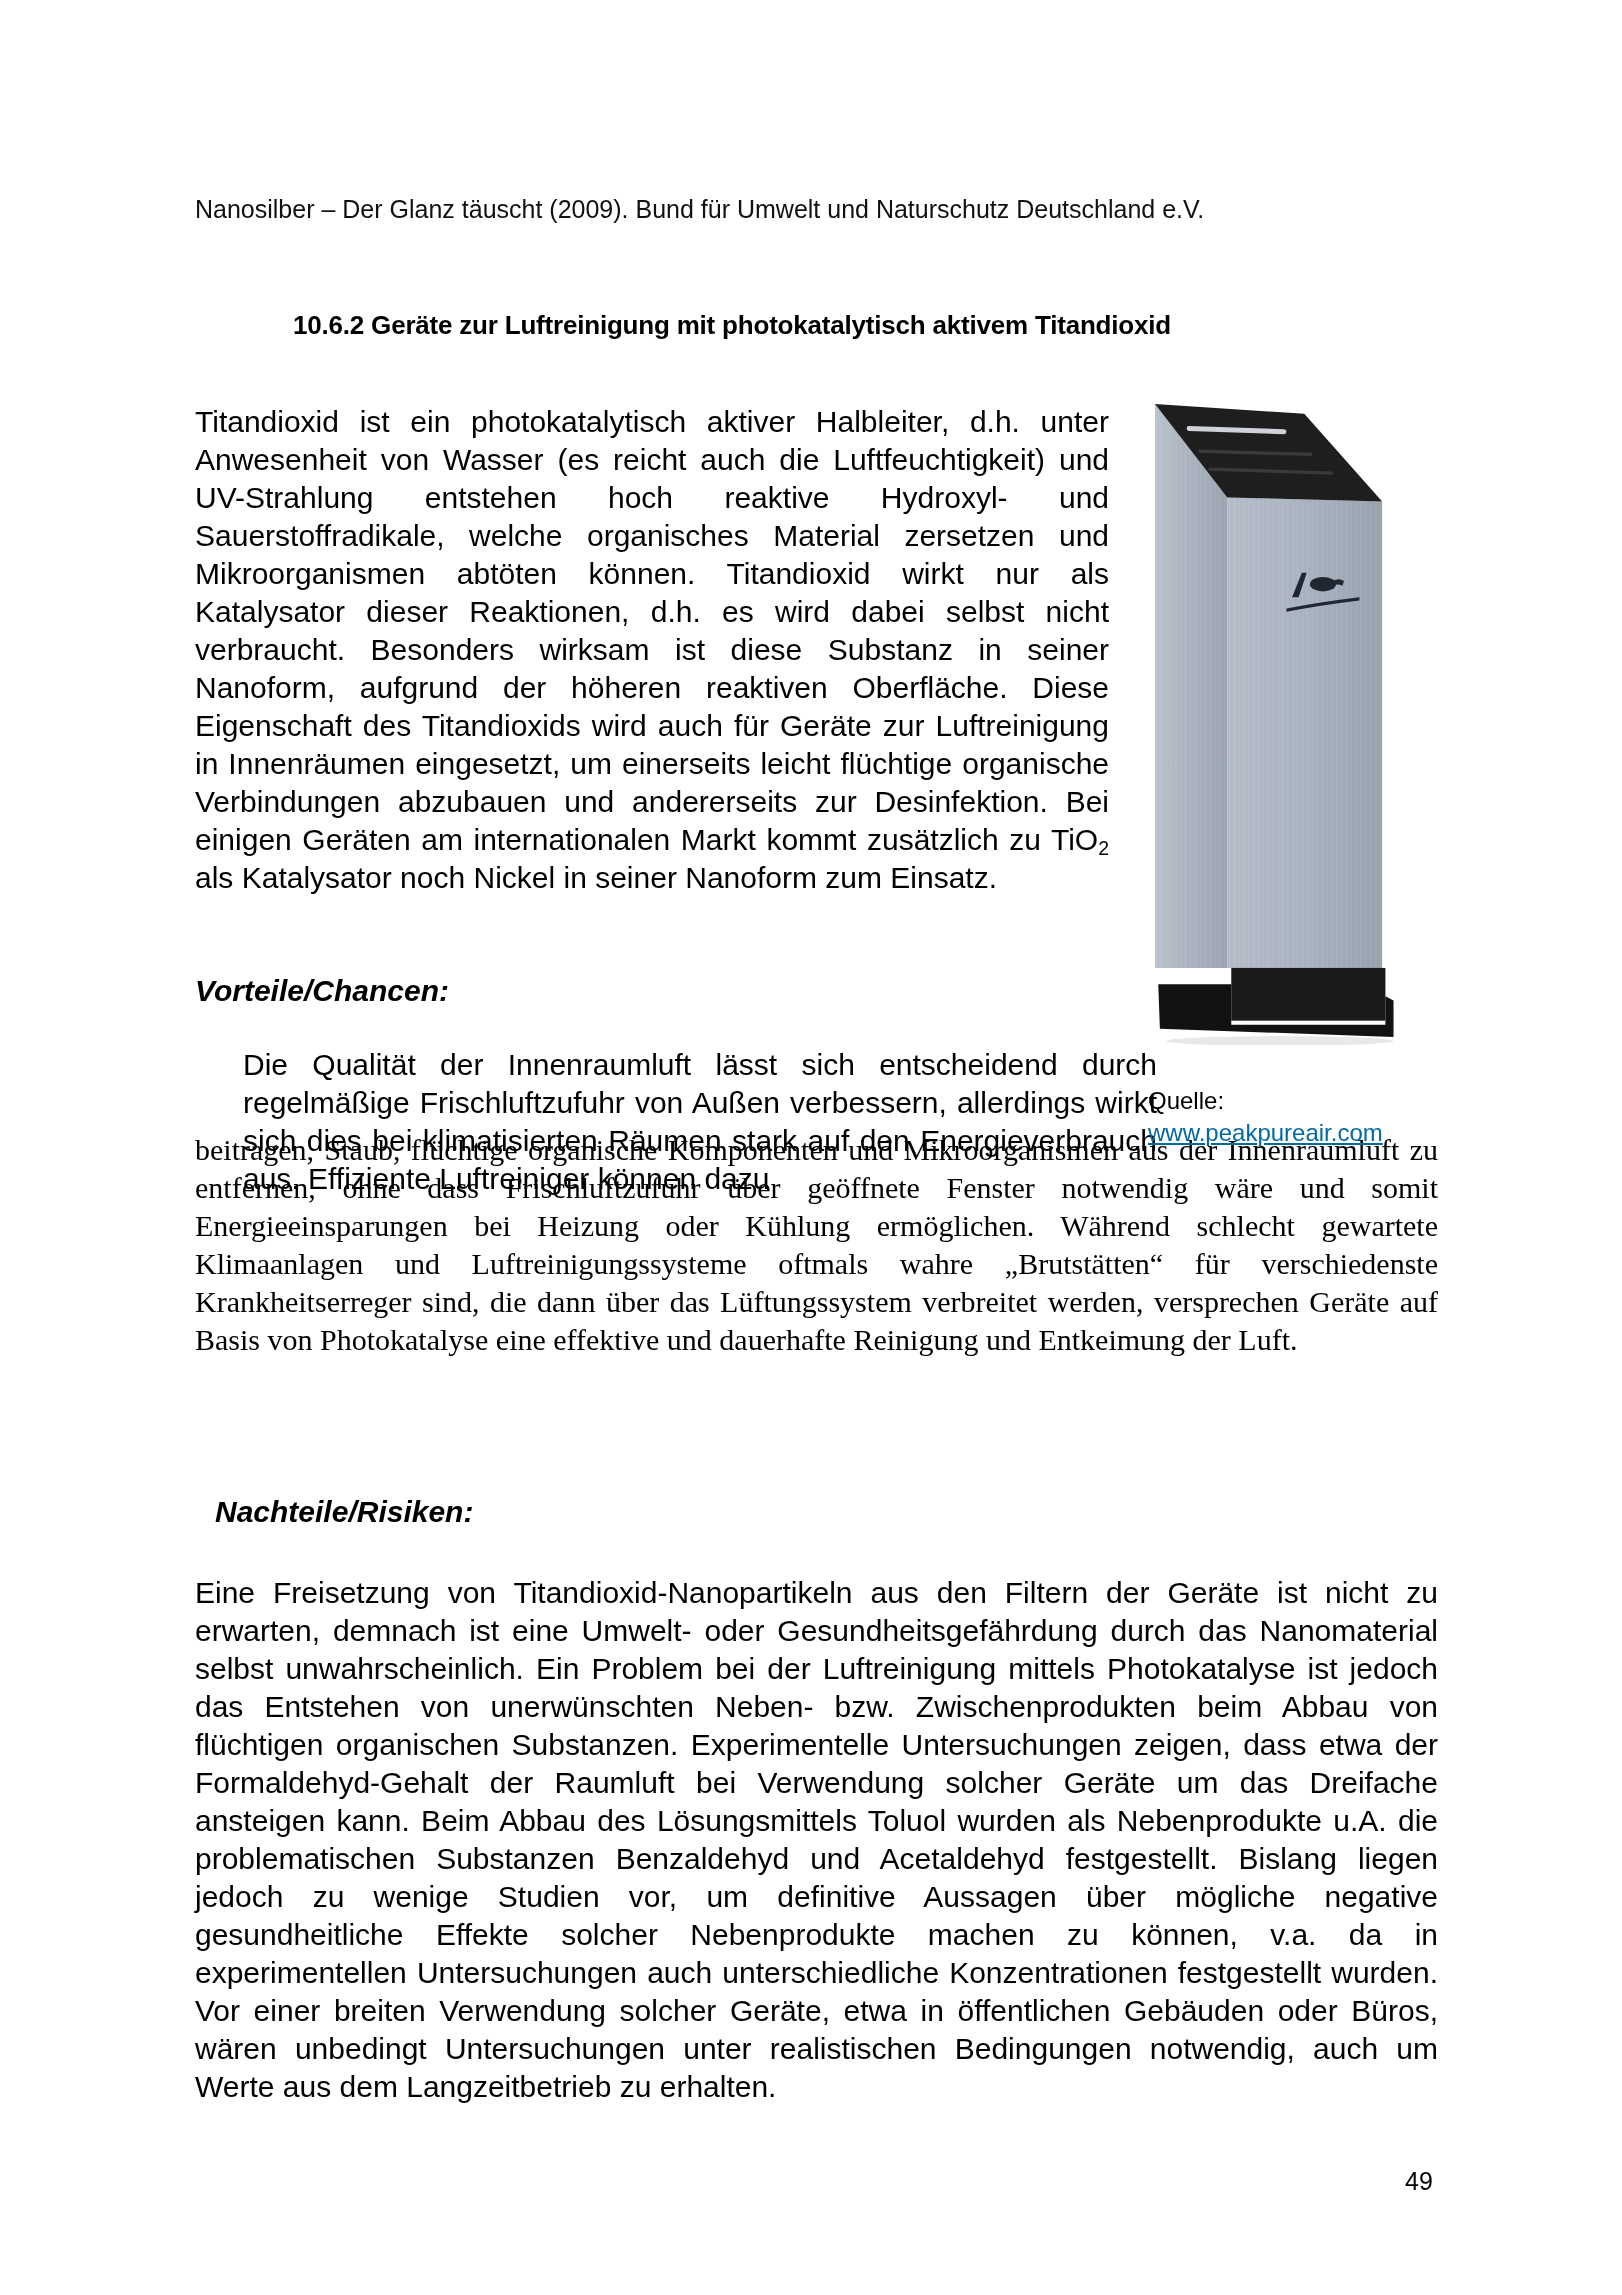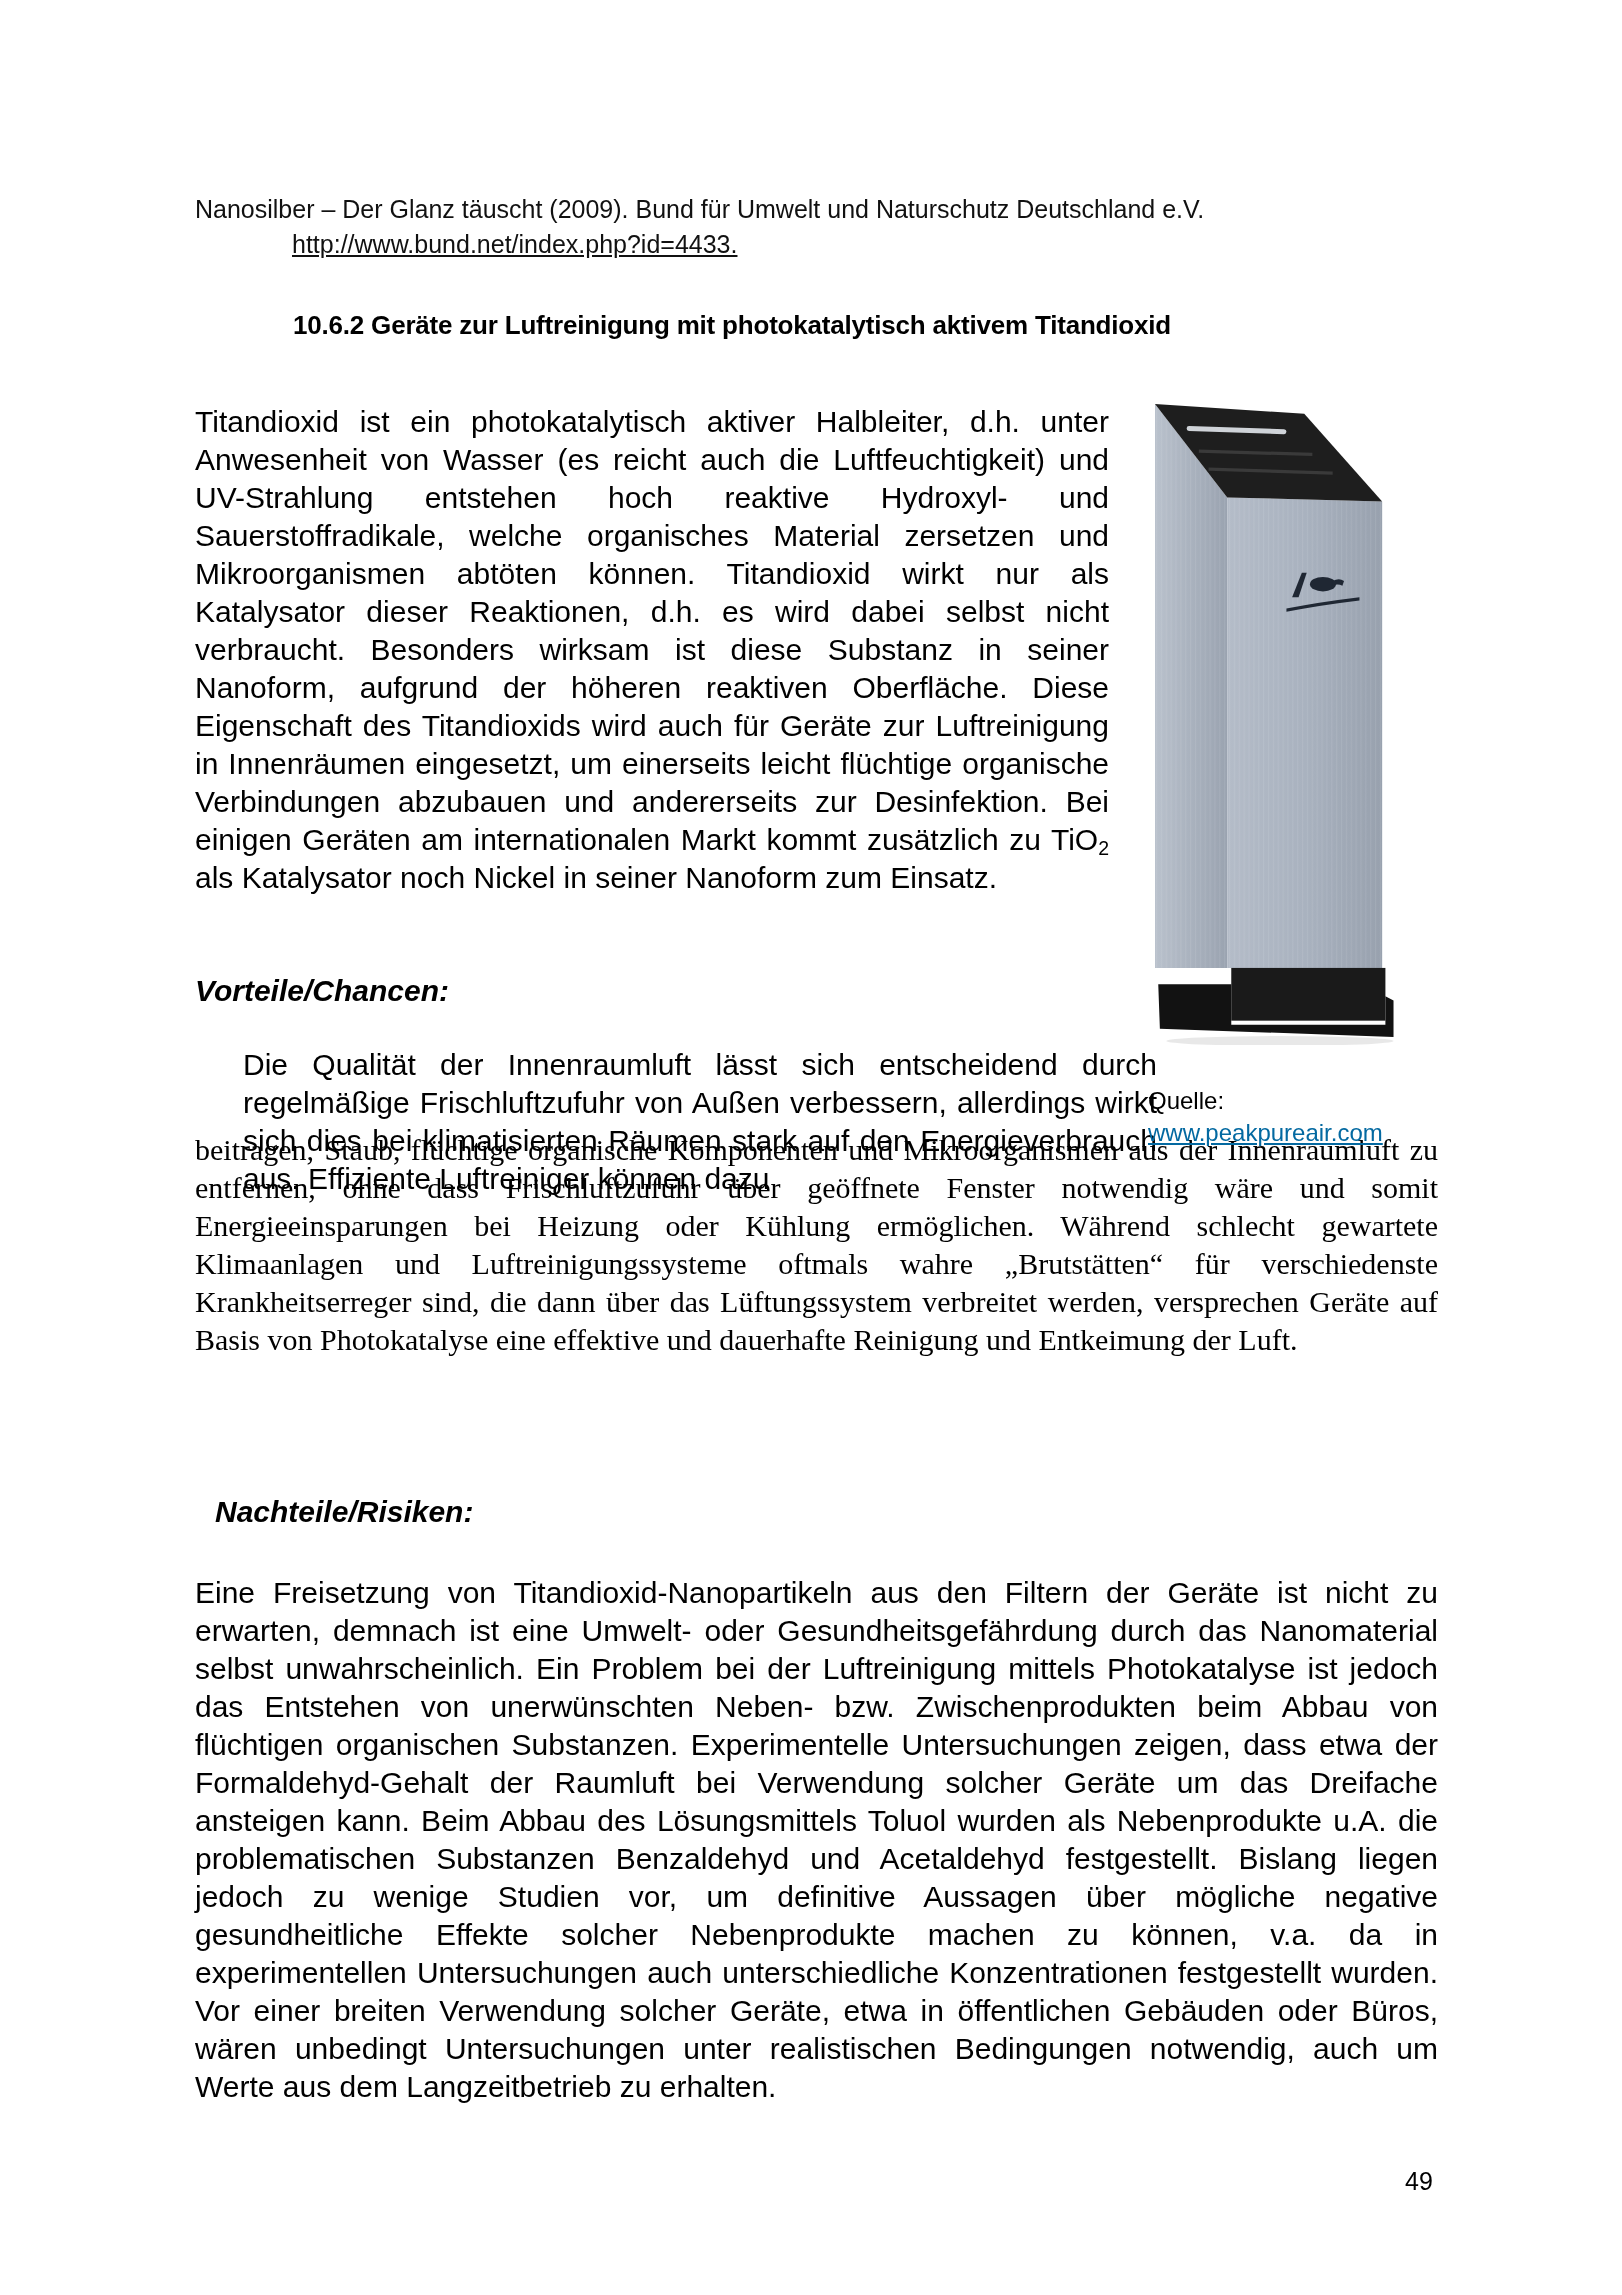--- a/index.html
+++ b/index.html
@@ -22,21 +22,20 @@
   .caption { position: absolute; left: 1148px; top: 1085px; font-size: 24px; line-height: 32px; }
   .caption a { color: #0369a1; text-decoration: underline; }
   .page-number { position: absolute; left: 1405px; top: 2167px; font-size: 25px; }
   sub { font-size: 19.5px; vertical-align: -4.9px; line-height: 0; }
 </style>
 </head>
 <body>
 
 <div class="ref narrow">
   <span>Nanosilber – Der Glanz täuscht (2009). Bund für Umwelt und Naturschutz Deutschland e.V.</span>
-  <span class="url">http://www.bund.net/index.php?id=4433.</span>
 </div>
 
 <div class="heading">10.6.2 Geräte zur Luftreinigung mit photokatalytisch aktivem Titandioxid</div>
 
 <div class="para p1 narrow">
   <span class="last"><span>Titandioxid ist ein photokatalytisch aktiver Halbleiter, d.h. unter Anwesenheit von Wasser (es reicht auch die Luftfeuchtigkeit) und UV-Strahlung entstehen hoch reaktive Hydroxyl- und Sauerstoffradikale, welche organisches Material zersetzen und Mikroorganismen abtöten können. Titandioxid wirkt nur als Katalysator dieser Reaktionen, d.h. es wird dabei selbst nicht verbraucht. Besonders wirksam ist diese Substanz in seiner Nanoform, aufgrund der höheren reaktiven Oberfläche. Diese Eigenschaft des Titandioxids wird auch für Geräte zur Luftreinigung in Innenräumen eingesetzt, um einerseits leicht flüchtige organische Verbindungen abzubauen und andererseits zur Desinfektion. Bei einigen Geräten am internationalen Markt kommt zusätzlich zu TiO</span><sub>2</sub><span> als Katalysator noch Nickel in seiner Nanoform zum Einsatz.</span></span>
 </div>
 
 <div class="sub-heading sh1 narrow">Vorteile/Chancen:</div>
 

